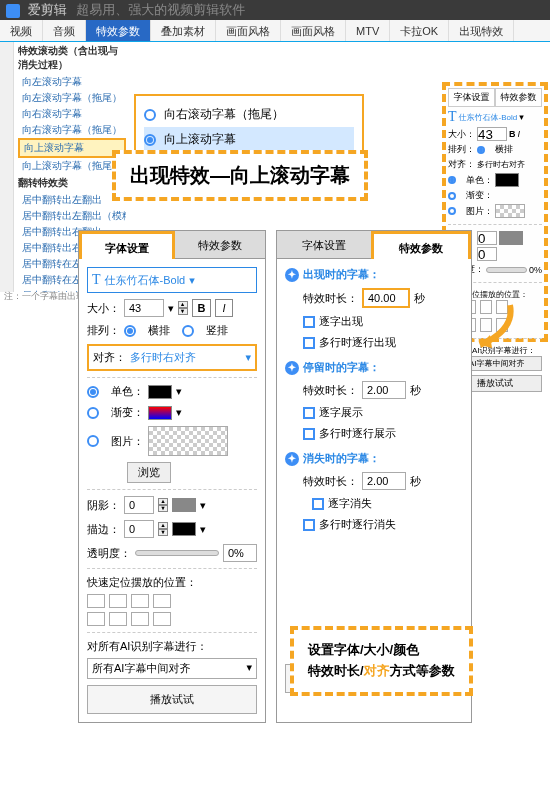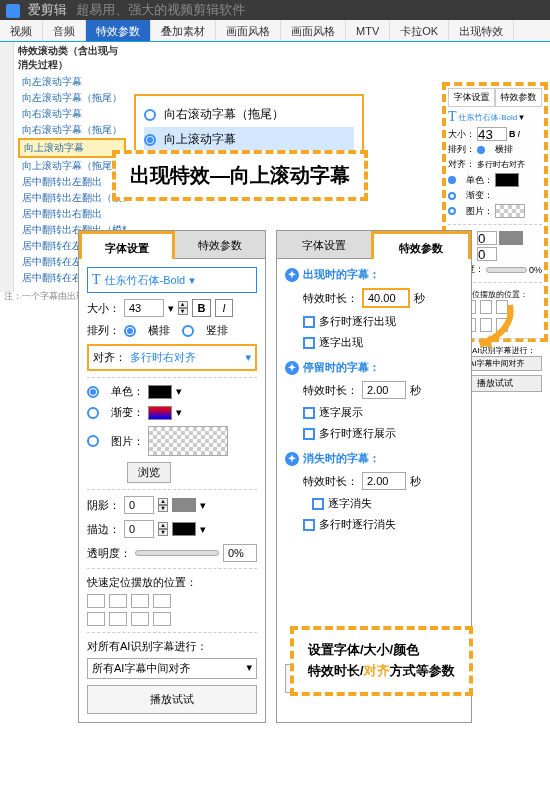--- a/index.html
+++ b/index.html
@@ -87,20 +87,21 @@
 <div class="main-area">
   <div class="side-strip"></div>
   <div class="tree">
     <div class="tree-group">特效滚动类（含出现与消失过程）</div>
     <div class="tree-item">向左滚动字幕</div>
     <div class="tree-item">向左滚动字幕（拖尾）</div>
     <div class="tree-item">向右滚动字幕</div>
     <div class="tree-item">向右滚动字幕（拖尾）</div>
     <div class="tree-item selected">向上滚动字幕</div>
     <div class="tree-item">向上滚动字幕（拖尾）</div>
+    <div class="tree-group">翻转特效类</div>
     <div class="tree-item">居中翻转出左翻出</div>
     <div class="tree-item">居中翻转出左翻出（模糊）</div>
     <div class="tree-item">居中翻转出右翻出</div>
     <div class="tree-item">居中翻转出右翻出（模糊）</div>
     <div class="tree-item">居中翻转在左翻出</div>
     <div class="tree-item">居中翻转在左翻出（模糊）</div>
     <div class="tree-item">居中翻转在右翻出</div>
 
   </div>
 
@@ -312,25 +313,25 @@
           <span class="star">✦</span>
           <span>出现时的字幕：</span>
         </div>
       <div class="prow" style="margin-left:18px">
         <span>特效时长：</span>
         <input class="pinput hl" style="width: 48px;" value="40.00">
         <span>秒</span>
       </div>
       <div class="prow" style="margin-left:18px">
           <span class="ck"></span>
+          <span>逐字出现</span>
+        </div>
+      <div class="prow" style="margin-left:18px">
+          <span class="ck"></span>
           <span>多行时逐行出现</span>
-        </div>
-      <div class="prow" style="margin-left:18px">
-          <span class="ck"></span>
-          <span>逐字出现</span>
         </div>
 
       <div class="section-title" style="margin-top:10px">
           <span class="star">✦</span>
           <span>停留时的字幕：</span>
         </div>
       <div class="prow" style="margin-left:18px">
         <span>特效时长：</span>
         <input class="pinput" style="width: 44px;" value="2.00">
         <span>秒</span>

